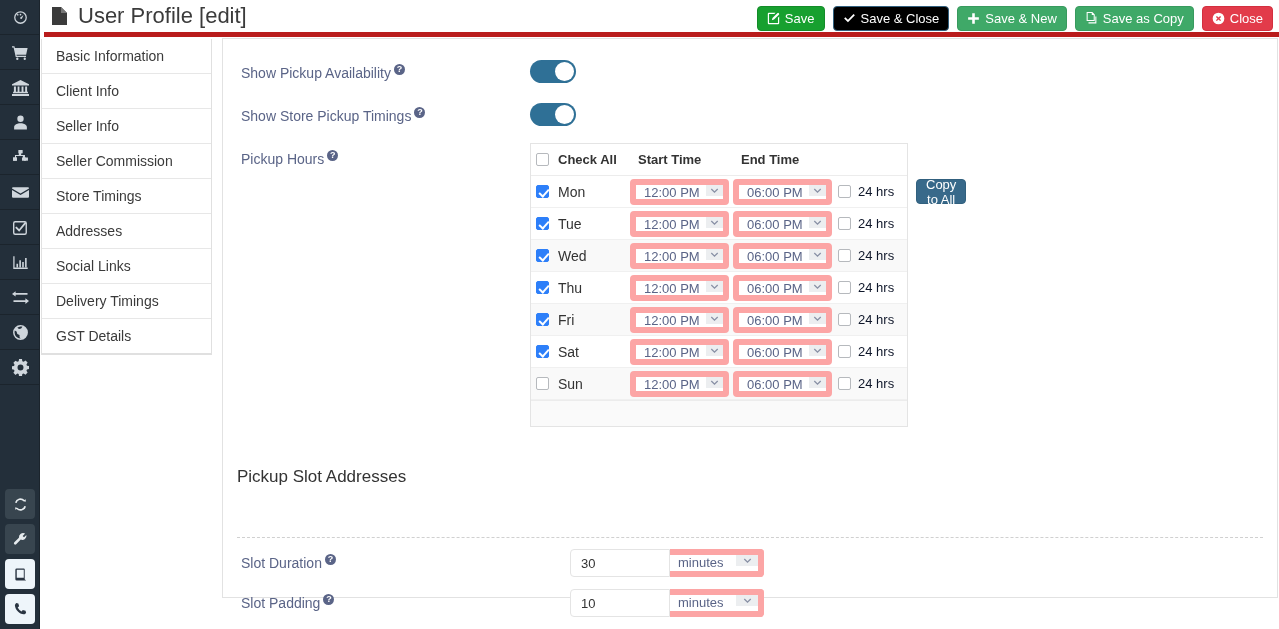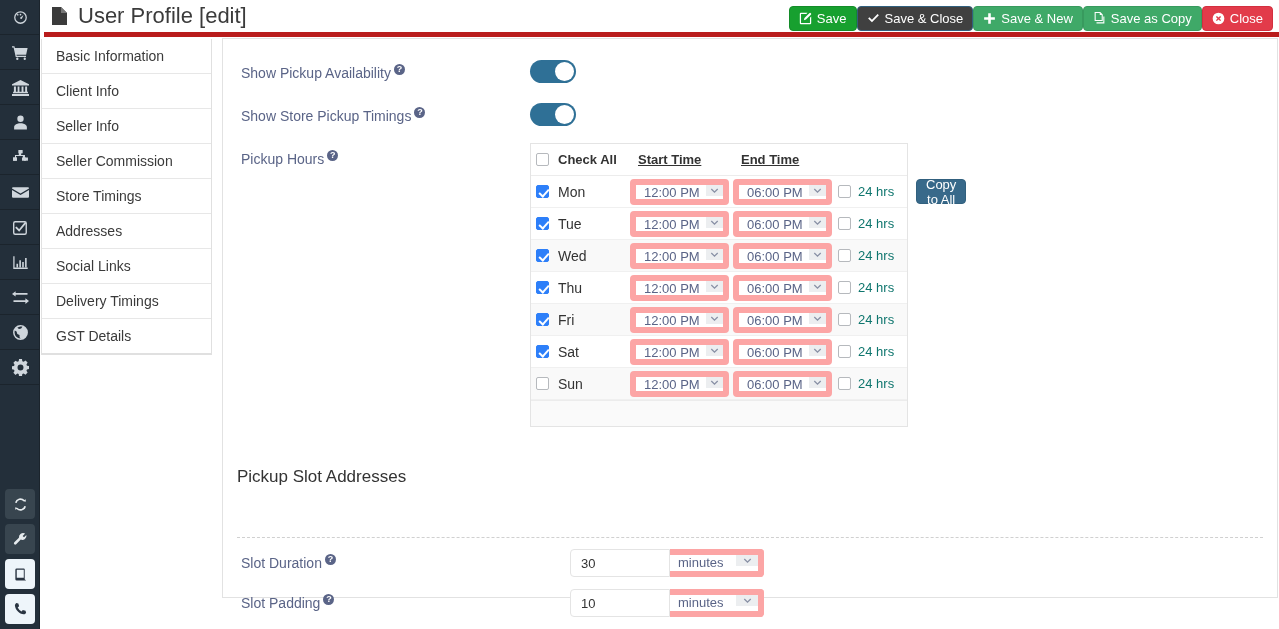--- a/index.html
+++ b/index.html
@@ -43,34 +43,34 @@
   }
   #title-wrap {
     position: absolute; left: 6px; top: 3px;
     display: flex; align-items: center; gap: 8px;
   }
   #page-title {
     font-size: 22px; color: #3b3b3b; font-weight: 400; white-space: nowrap;
   }
   #toolbar {
     position: absolute; right: 6px; top: 6px;
-    display: flex; gap: 0; align-items: center; padding-left: 25px;
+    display: flex; gap: 8px; align-items: center; padding-left: 25px;
   }
   .tbtn {
     display: inline-flex; align-items: center; gap: 5px;
     height: 25px; padding: 0 9px;
     border-radius: 4px; border: 1px solid transparent;
     font-size: 13px; color: #fff; cursor: pointer;
     white-space: nowrap;
     font-family: "Liberation Sans", sans-serif;
     font-weight: 400;
   }
   .tbtn svg { display:block; }
   .tb-save      { background: #17a02f; border-color: #148c29; }
-  .tb-saveclose { background: #404040; border-color: #31607e; }
+  .tb-saveclose { background: #000000; border-color: #31607e; }
   .tb-savenew   { background: #3fa968; border-color: #389a5e; }
   .tb-savecopy  { background: #3fa968; border-color: #389a5e; }
   .tb-close     { background: #e23b4a; border-color: #d32f3f; }
 
   
   #tabs {
     position: absolute; left: 41px; top: 39px;
     width: 171px;
     background: #fff;
     border: 1px solid #e0e0e0;
@@ -152,39 +152,39 @@
   .hr-foot { height: 26px; background:#fafafa; border-top:1px solid #ececec; }
 
   .c-check { width: 22px; flex: none; display:flex; align-items:center; }
   .c-day   { width: 72px; flex: none; color: #333; font-size: 14px; }
   .c-head-day { width: 72px; flex:none; }
   .c-start { width: 103px; flex: none; }
   .c-end   { width: 105px; flex: none; }
   .c-24    { width: 78px; flex: none; display:flex; align-items:center; gap:7px; }
   .c-copy  { flex: 1; display:flex; align-items:center; }
 
-  .hr-head .c-start, .hr-head .c-end { padding-left: 8px; text-decoration: underline; }
+  .hr-head .c-start, .hr-head .c-end { padding-left: 8px; }
 
   
   .cb {
     width: 13px; height: 13px;
     border: 1px solid #b6b9bd; border-radius: 2px;
     background: #fff; display:inline-block; position:relative;
     cursor: pointer; flex: none;
   }
   .cb.checked {
     background: #2d7ff9; border-color: #2d7ff9;
   }
   .cb.checked::after {
     content: ""; position: absolute;
     left: 3.5px; top: 0.5px; width: 4px; height: 8px;
     border: solid #fff; border-width: 0 2px 2px 0;
     transform: rotate(42deg);
   }
-  .lbl-24 { color: #0f766e; font-size: 13px; }
+  .lbl-24 { color: #0f172a; font-size: 13px; }
 
   
   .sel {
     display: inline-flex; align-items: flex-start;
     height: 26px;
     border: 6px solid #fca5a5; border-radius: 4px;
     background: #fff; overflow: hidden; cursor: pointer;
   }
   .sel .val {
     padding: 0 8px; display:flex; align-items:center;

